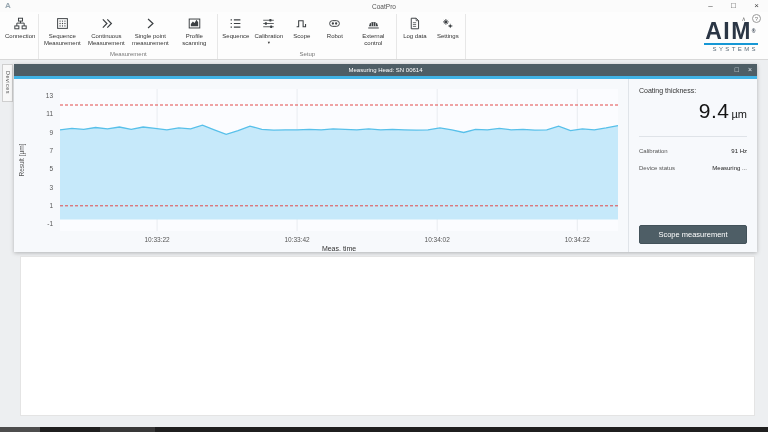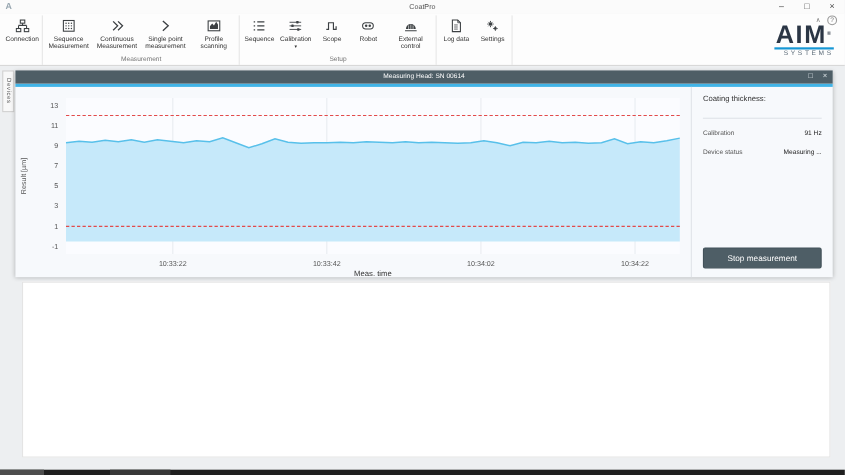--- a/index.html
+++ b/index.html
@@ -275,30 +275,33 @@
             <text x="143.1" y="163" text-anchor="middle" font-size="6.5" fill="#555">10:33:22</text>
             <text x="283.1" y="163" text-anchor="middle" font-size="6.5" fill="#555">10:33:42</text>
             <text x="423.2" y="163" text-anchor="middle" font-size="6.5" fill="#555">10:34:02</text>
             <text x="563.3" y="163" text-anchor="middle" font-size="6.5" fill="#555">10:34:22</text>
             <text x="325" y="172" text-anchor="middle" font-size="7" fill="#333">Meas. time</text>
             <text x="10" y="81" text-anchor="middle" font-size="6.5" fill="#555" transform="rotate(-90 10 81)">Result [µm]</text>
           </svg>
       </div>
       <div class="result-panel">
         <div class="rp-title">Coating thickness:</div>
+        <div class="rp-value">
+          <span class="rp-num">9.4</span><span class="rp-unit">µm</span>
+        </div>
         <div class="rp-sep"></div>
         <div class="rp-row">
           <span>Calibration</span>
           <span class="rp-val">91 Hz</span>
         </div>
         <div class="rp-row">
           <span>Device status</span>
           <span class="rp-val">Measuring ...</span>
         </div>
-        <button class="stop-btn">Stop measurement</button>
+        <button class="stop-btn">Scope measurement</button>
       </div>
     </div>
   </div>
 
   <div class="bottom-panel"></div>
 </div>
 
 <div class="taskbar"></div>
 
 </body></html>

